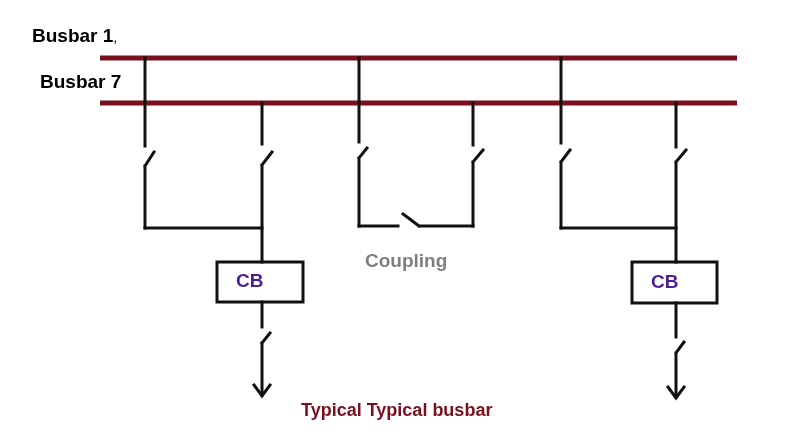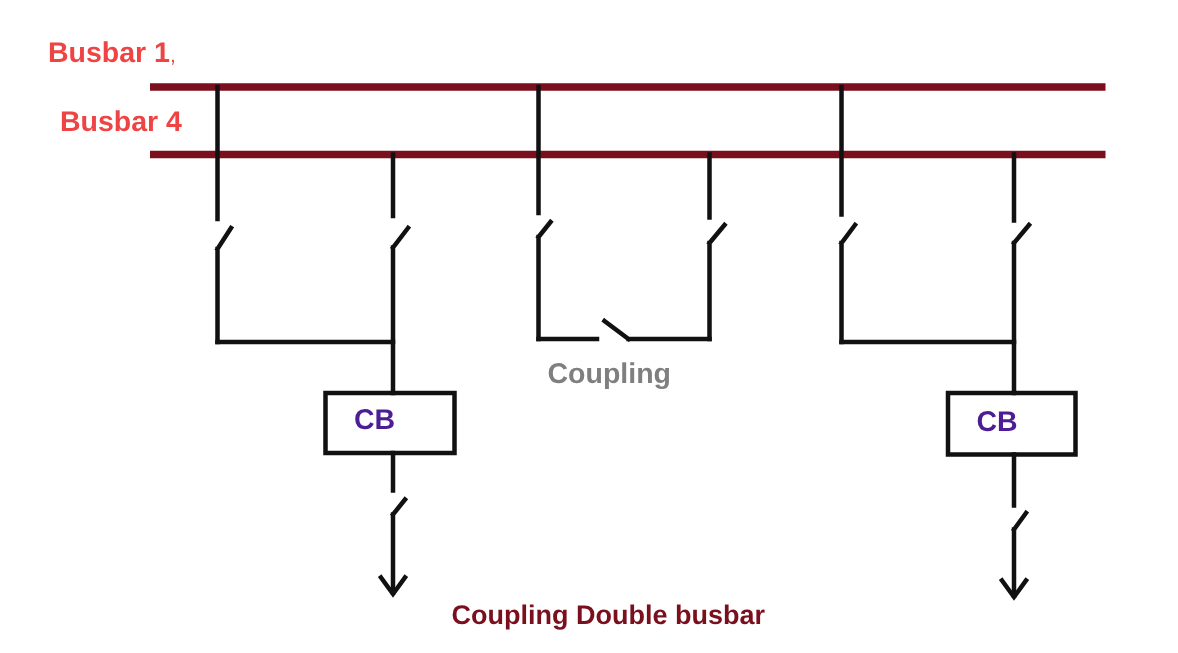--- a/index.html
+++ b/index.html
@@ -1,19 +1,19 @@
 <!DOCTYPE html>
 <html><head>
 <meta charset="utf-8">
 <style>
   html, body { margin:0; padding:0; background:#ffffff; }
   body { width:785px; height:435px; position:relative; overflow:hidden; font-family:"Liberation Sans", sans-serif; }
   .label { position:absolute; font-weight:bold; white-space:nowrap; }
-  .busbar-label { color:#ef4444; font-size:19px; }
-  .coupling-label { color:#7f7f7f; font-size:19px; }
+  .busbar-label { color:#000000; font-size:19px; }
+  .coupling-label { color:#7f7f7f; font-size:19px;margin-top:11px; }
   .cb-label { color:#4c1d95; font-size:19px; }
   .title-label { color:#7a0f1e; font-size:18px; }
   svg { position:absolute; left:0; top:0; }
 </style>
 </head>
 <body>
 
 <svg width="785" height="435" viewBox="0 0 785 435">
 
   <line x1="100" y1="58" x2="737" y2="58" stroke="#7a0f1e" stroke-width="5"></line>
@@ -43,20 +43,20 @@
       <rect x="632" y="262" width="85" height="41"></rect>
       <path d="M676 303 V337 M676 353 L684 342 M676 353 V397"></path>
       <path d="M668 387 L676 398 L684 387"></path>
     </g>
   </g>
 </svg>
 
 <div class="label busbar-label" style="left:32px; top:25px;">
   <span>Busbar 1</span><span style="font-weight:normal;font-size:14px;">,</span>
 </div>
-<div class="label busbar-label" style="left:40px; top:71px;">Busbar 4</div>
+<div class="label busbar-label" style="left:40px; top:71px;">Busbar 7</div>
 
 <div class="label coupling-label" style="left:365px; top:239px;">Coupling</div>
 
 <div class="label cb-label" style="left:236px; top:270px;">CB</div>
 <div class="label cb-label" style="left:651px; top:271px;">CB</div>
 
-<div class="label title-label" style="left:301px; top:400px;">Coupling Double busbar</div>
+<div class="label title-label" style="left:301px; top:400px;">Typical Typical busbar</div>
 
 </body></html>

